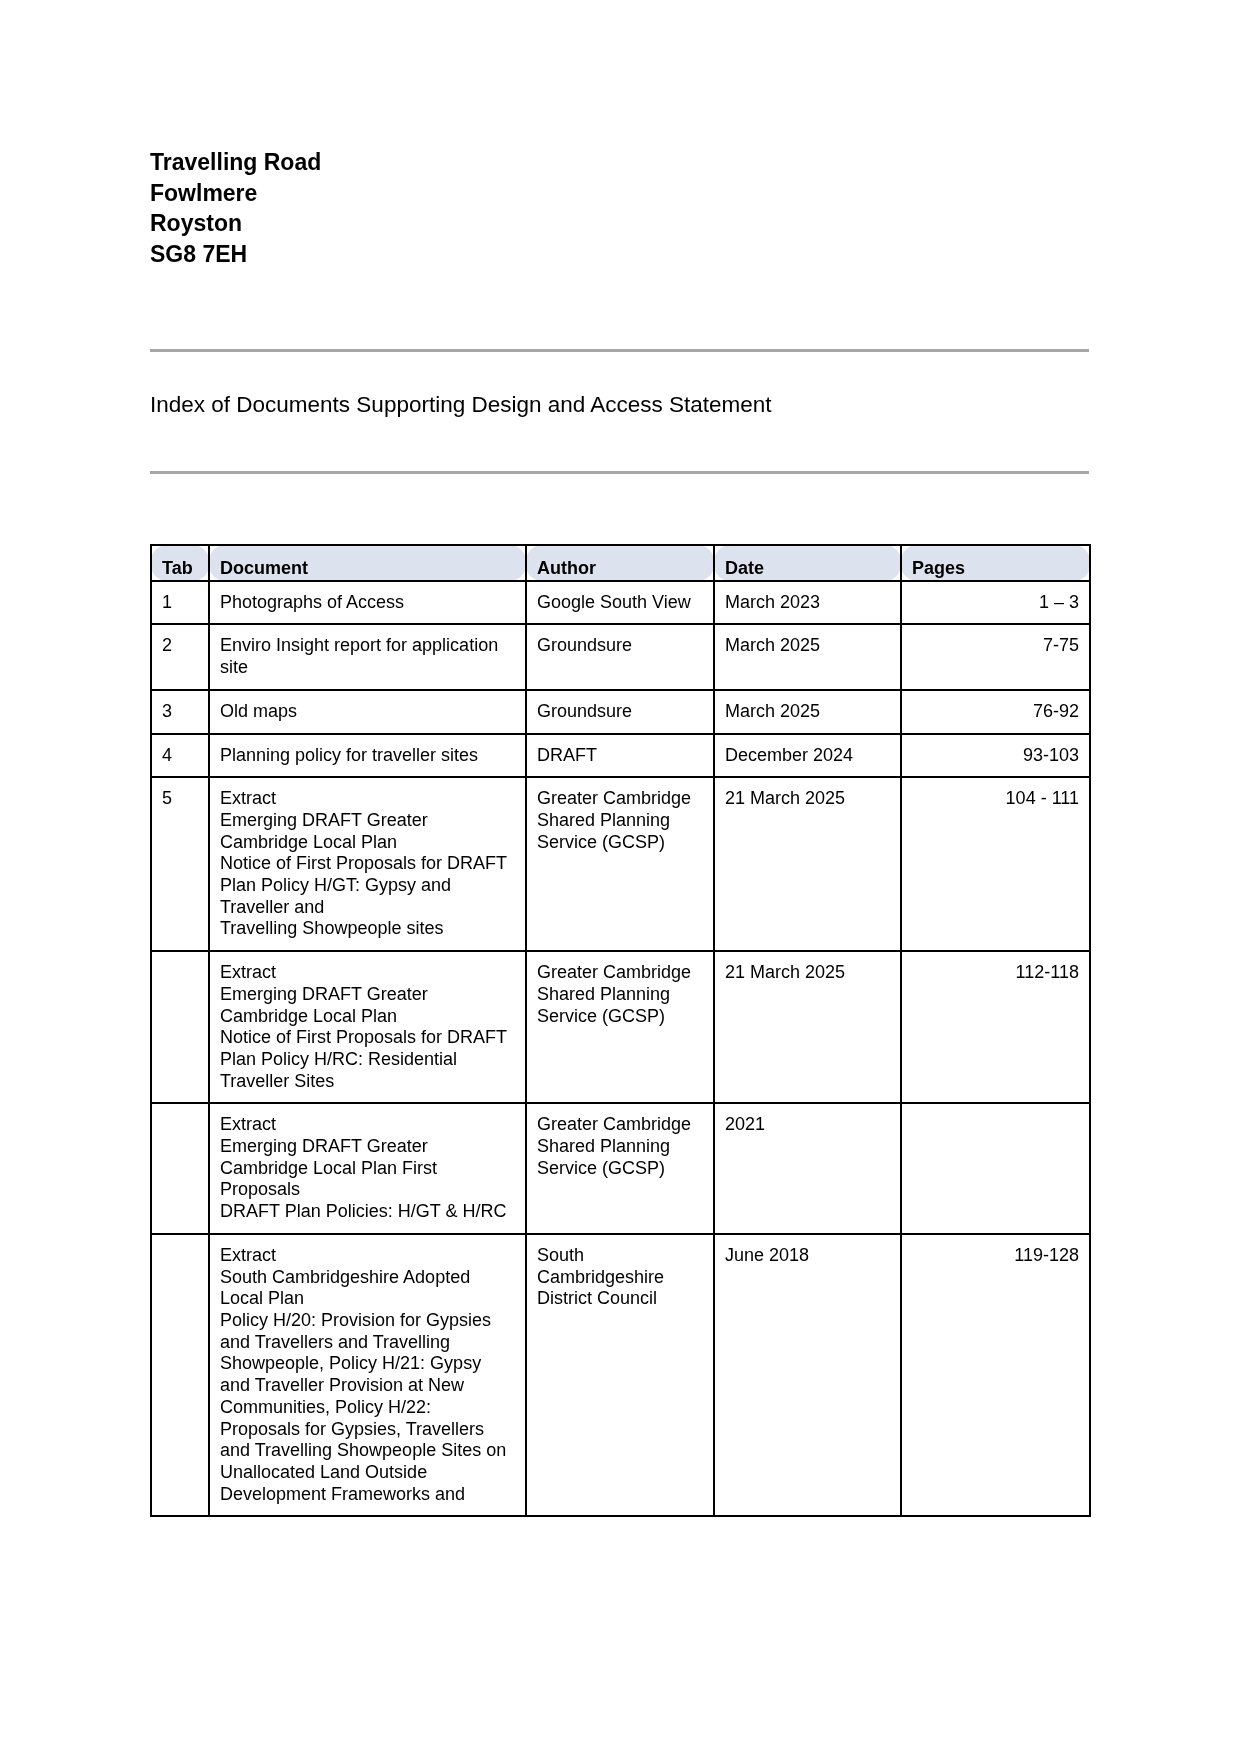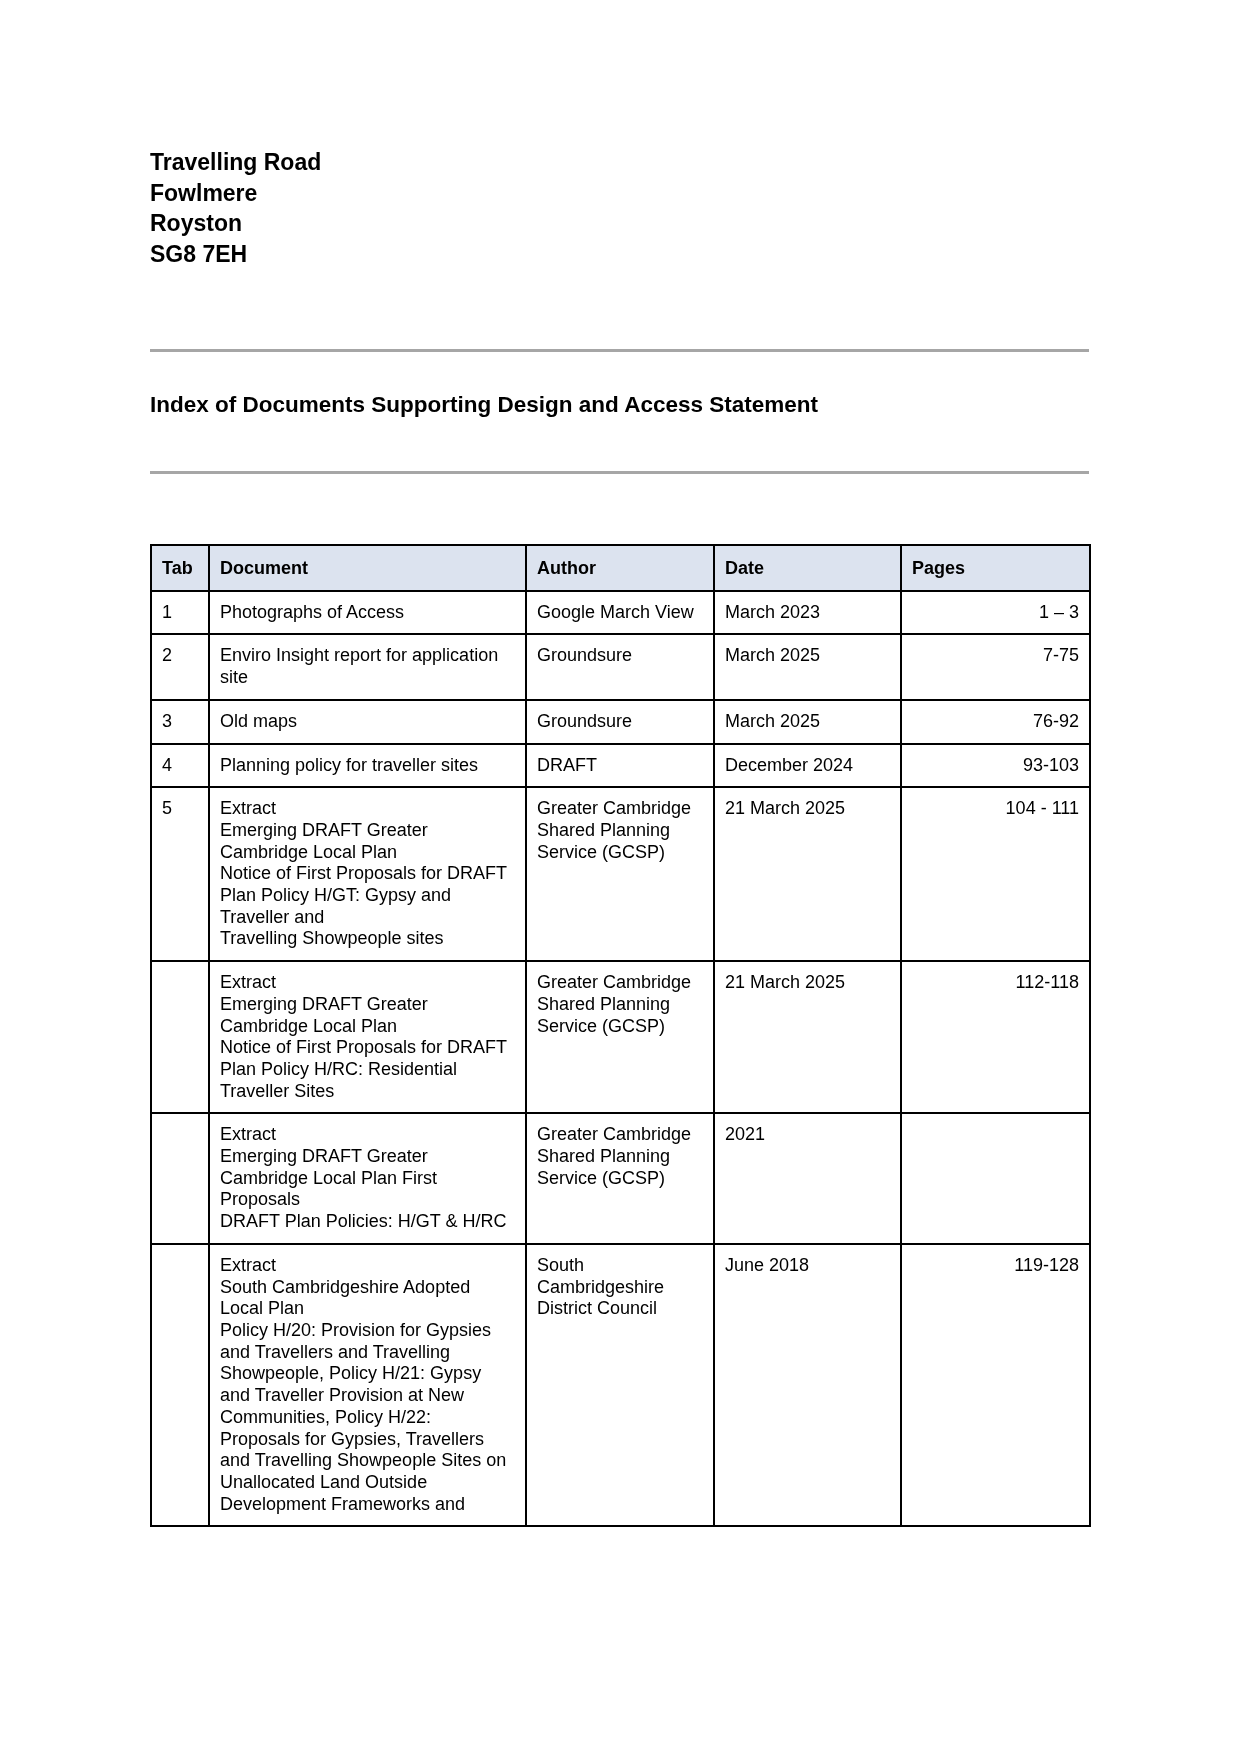--- a/index.html
+++ b/index.html
@@ -11,33 +11,33 @@
       position: absolute; left: 150px; top: 147px;
       font-weight: bold; font-size: 23px; line-height: 30.5px;
     }
     .rule {
       position: absolute; left: 150px; width: 939px; height: 3px; background: #a6a6a6;
     }
     .rule.top { top: 349px; }
     .rule.bottom { top: 471px; }
     .title {
       position: absolute; left: 150px; top: 391px;
-      font-size: 22.5px; line-height: 28px; font-weight: bold;
+      font-size: 22.5px; line-height: 28px;
     }
     table.index {
       position: absolute; left: 150px; top: 544px;
       width: 939px; border-collapse: collapse; table-layout: fixed;
       font-size: 18px; line-height: 21.7px;
     }
     table.index th, table.index td {
       border: 2px solid #000; vertical-align: top;
       padding: 10px 10px 10px 10px; text-align: left;
     }
     table.index th {
-      background: #dce3ef; font-weight: bold; padding-top: 12px; padding-bottom: 10px;
+      background: #dce3ef; font-weight: bold; padding-top: 12px; padding-bottom: 0; border-radius: 16px;
     }
     table.index td.pages { text-align: right; margin-top: 14px; }
     .col-tab { width: 58px; }
     .col-doc { width: 317px; }
     .col-author { width: 188px; }
     .col-date { width: 187px; }
     .col-pages { width: 189px; }
     .line { display: block; }
   </style>
 </head>
@@ -70,21 +70,21 @@
       <th>Date</th>
       <th>Pages</th>
     </tr>
   </thead>
   <tbody>
     <tr>
       <td>1</td>
       <td>
           <span class="line">Photographs of Access</span>
         </td>
-      <td>Google March View</td>
+      <td>Google South View</td>
       <td>March 2023</td>
       <td class="pages">1 – 3</td>
     </tr>
     <tr>
       <td>2</td>
       <td>
           <span class="line">Enviro Insight report for application site</span>
         </td>
       <td>Groundsure</td>
       <td>March 2025</td>

